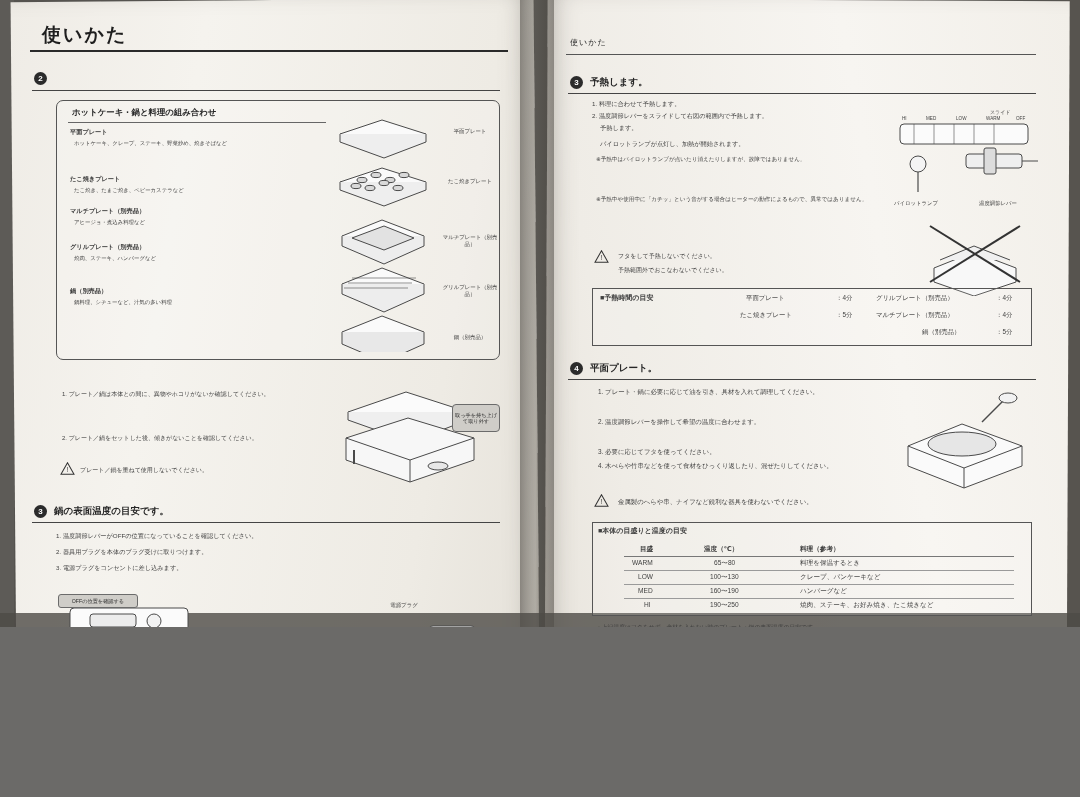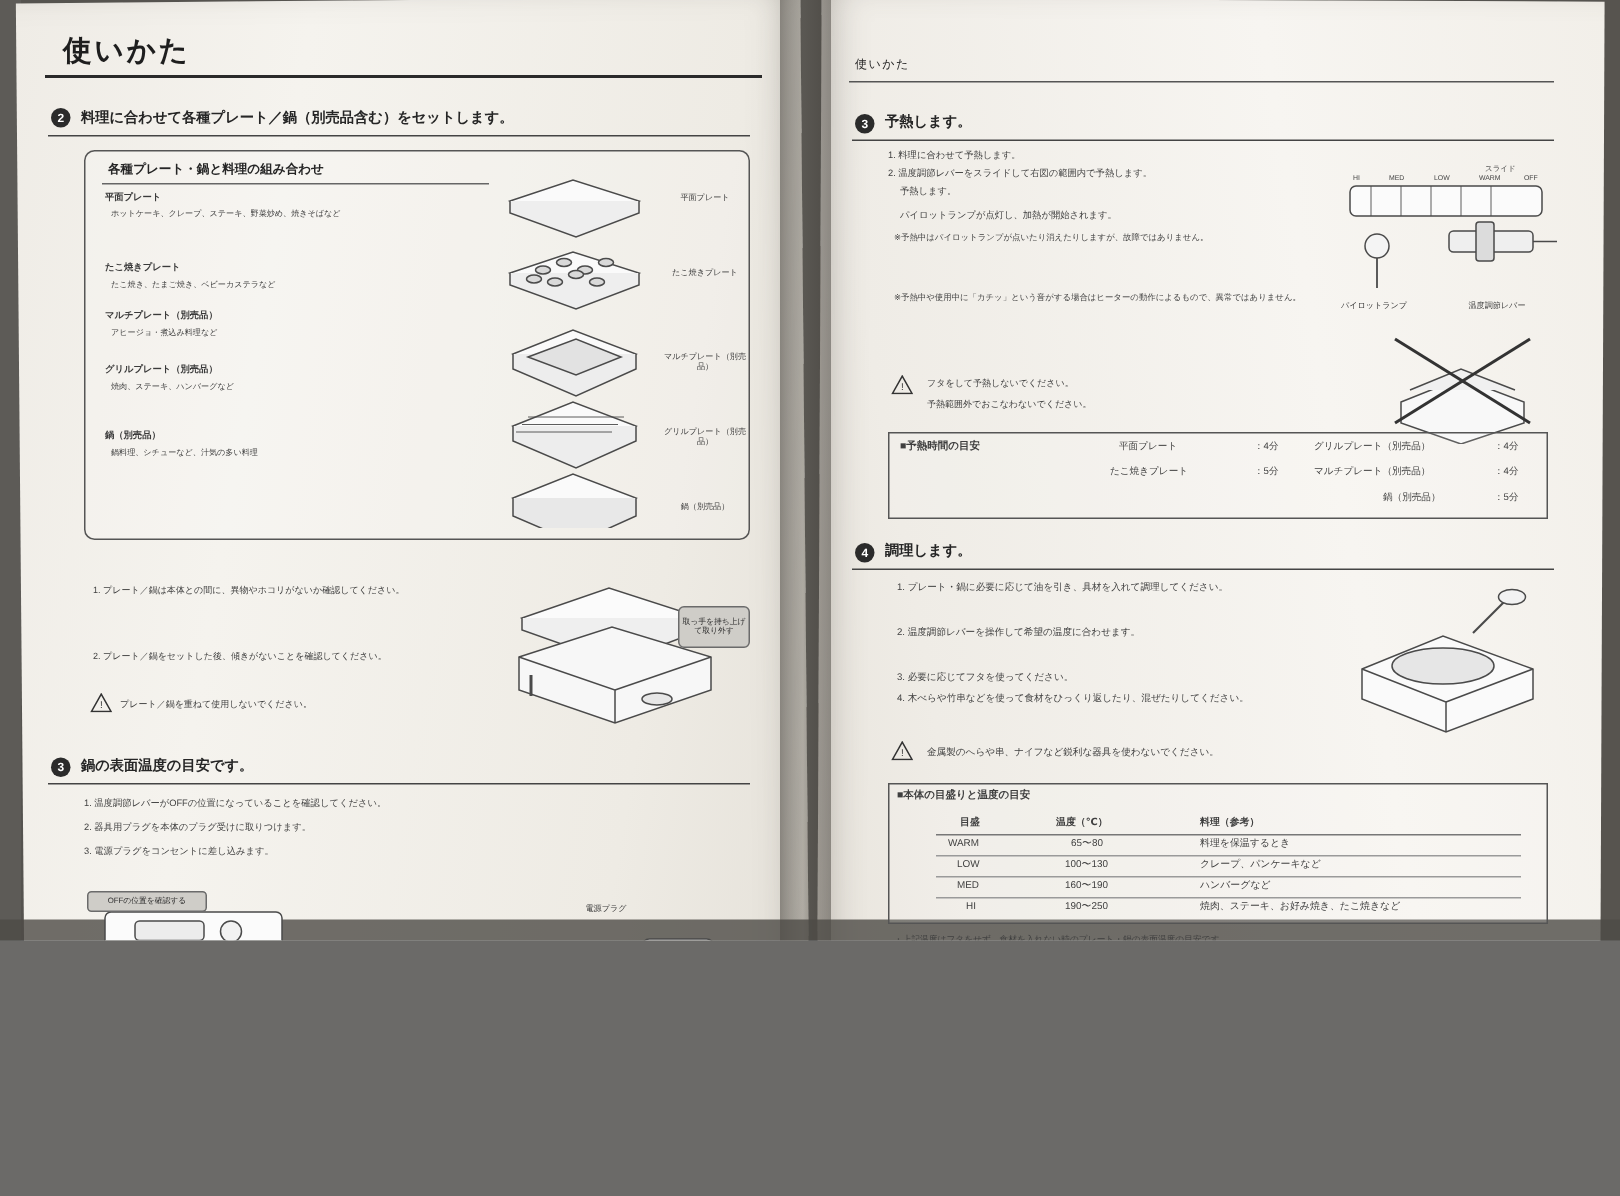--- a/index.html
+++ b/index.html
@@ -51,25 +51,24 @@
   <div id="table-right"></div>
   <div class="paper" id="left-page"></div>
   <div class="paper" id="right-page"></div>
   <div id="gutter"></div>
   <div id="shadow-bottom"></div>
 
   <div class="t title blurred" style="left:42px;top:22px;">使いかた</div>
   <div class="hdrline" style="left:30px;top:50px;width:478px;"></div>
 
   <div class="num" style="left:34px;top:72px;">2</div>
-  <div class="t lg blurred" style="left:54px;top:73px;font-size:9.5px;">料理に合わせて各種プレート／鍋（別売品含む）をセットします。</div>
   <div class="hdrline" style="left:32px;top:90px;width:468px;height:1px;background:#444;"></div>
 
   <div class="box" style="left:56px;top:100px;width:442px;height:258px;"></div>
-  <div class="t sm blurred" style="left:72px;top:107px;font-weight:bold;font-size:8.4px;">各種プレート・鍋と料理の組み合わせ</div>
+  <div class="t sm blurred" style="left:72px;top:107px;font-weight:bold;font-size:8.4px;">ホットケーキ・鍋と料理の組み合わせ</div>
   <div class="dashline" style="left:68px;top:122px;width:258px;border-top:1px solid #666;"></div>
 
   <div class="t tiny blurred" style="left:70px;top:128px;font-weight:bold;">平面プレート</div>
   <div class="t xtiny blurred" style="left:74px;top:140px;">ホットケーキ、クレープ、ステーキ、野菜炒め、焼きそばなど</div>
 
   <div class="t tiny blurred" style="left:70px;top:175px;font-weight:bold;">たこ焼きプレート</div>
   <div class="t xtiny blurred" style="left:74px;top:187px;">たこ焼き、たまご焼き、ベビーカステラなど</div>
 
   <div class="t tiny blurred" style="left:70px;top:207px;font-weight:bold;">マルチプレート（別売品）</div>
   <div class="t xtiny blurred" style="left:74px;top:219px;">アヒージョ・煮込み料理など</div>
@@ -230,21 +229,21 @@
 
   <div class="t xtiny blurred" style="left:740px;top:311px;font-size:6.4px;">たこ焼きプレート</div>
   <div class="t xtiny blurred" style="left:836px;top:311px;font-size:6.4px;">：5分</div>
   <div class="t xtiny blurred" style="left:876px;top:311px;font-size:6.4px;">マルチプレート（別売品）</div>
   <div class="t xtiny blurred" style="left:996px;top:311px;font-size:6.4px;">：4分</div>
 
   <div class="t xtiny blurred" style="left:922px;top:328px;font-size:6.4px;">鍋（別売品）</div>
   <div class="t xtiny blurred" style="left:996px;top:328px;font-size:6.4px;">：5分</div>
 
   <div class="num" style="left:570px;top:362px;">4</div>
-  <div class="t lg blurred" style="left:590px;top:362px;font-size:9.5px;">調理します。</div>
+  <div class="t lg blurred" style="left:590px;top:362px;font-size:9.5px;">平面プレート。</div>
   <div class="hdrline" style="left:568px;top:379px;width:468px;height:1px;background:#444;"></div>
 
   <div class="t xtiny blurred" style="left:598px;top:388px;font-size:6.4px;">1. プレート・鍋に必要に応じて油を引き、具材を入れて調理してください。</div>
   <div class="t xtiny blurred" style="left:598px;top:418px;font-size:6.4px;">2. 温度調節レバーを操作して希望の温度に合わせます。</div>
   <div class="t xtiny blurred" style="left:598px;top:448px;font-size:6.4px;">3. 必要に応じてフタを使ってください。</div>
   <div class="t xtiny blurred" style="left:598px;top:462px;font-size:6.4px;">4. 木べらや竹串などを使って食材をひっくり返したり、混ぜたりしてください。</div>
 
   <svg style="position:absolute;left:890px;top:392px;width:150px;height:100px;">
     <g fill="none" stroke="#4a4a4a" stroke-width="1">
       <path d="M18 54 L72 32 L132 54 L132 74 L74 96 L18 74 Z" fill="#fafafa"></path>

